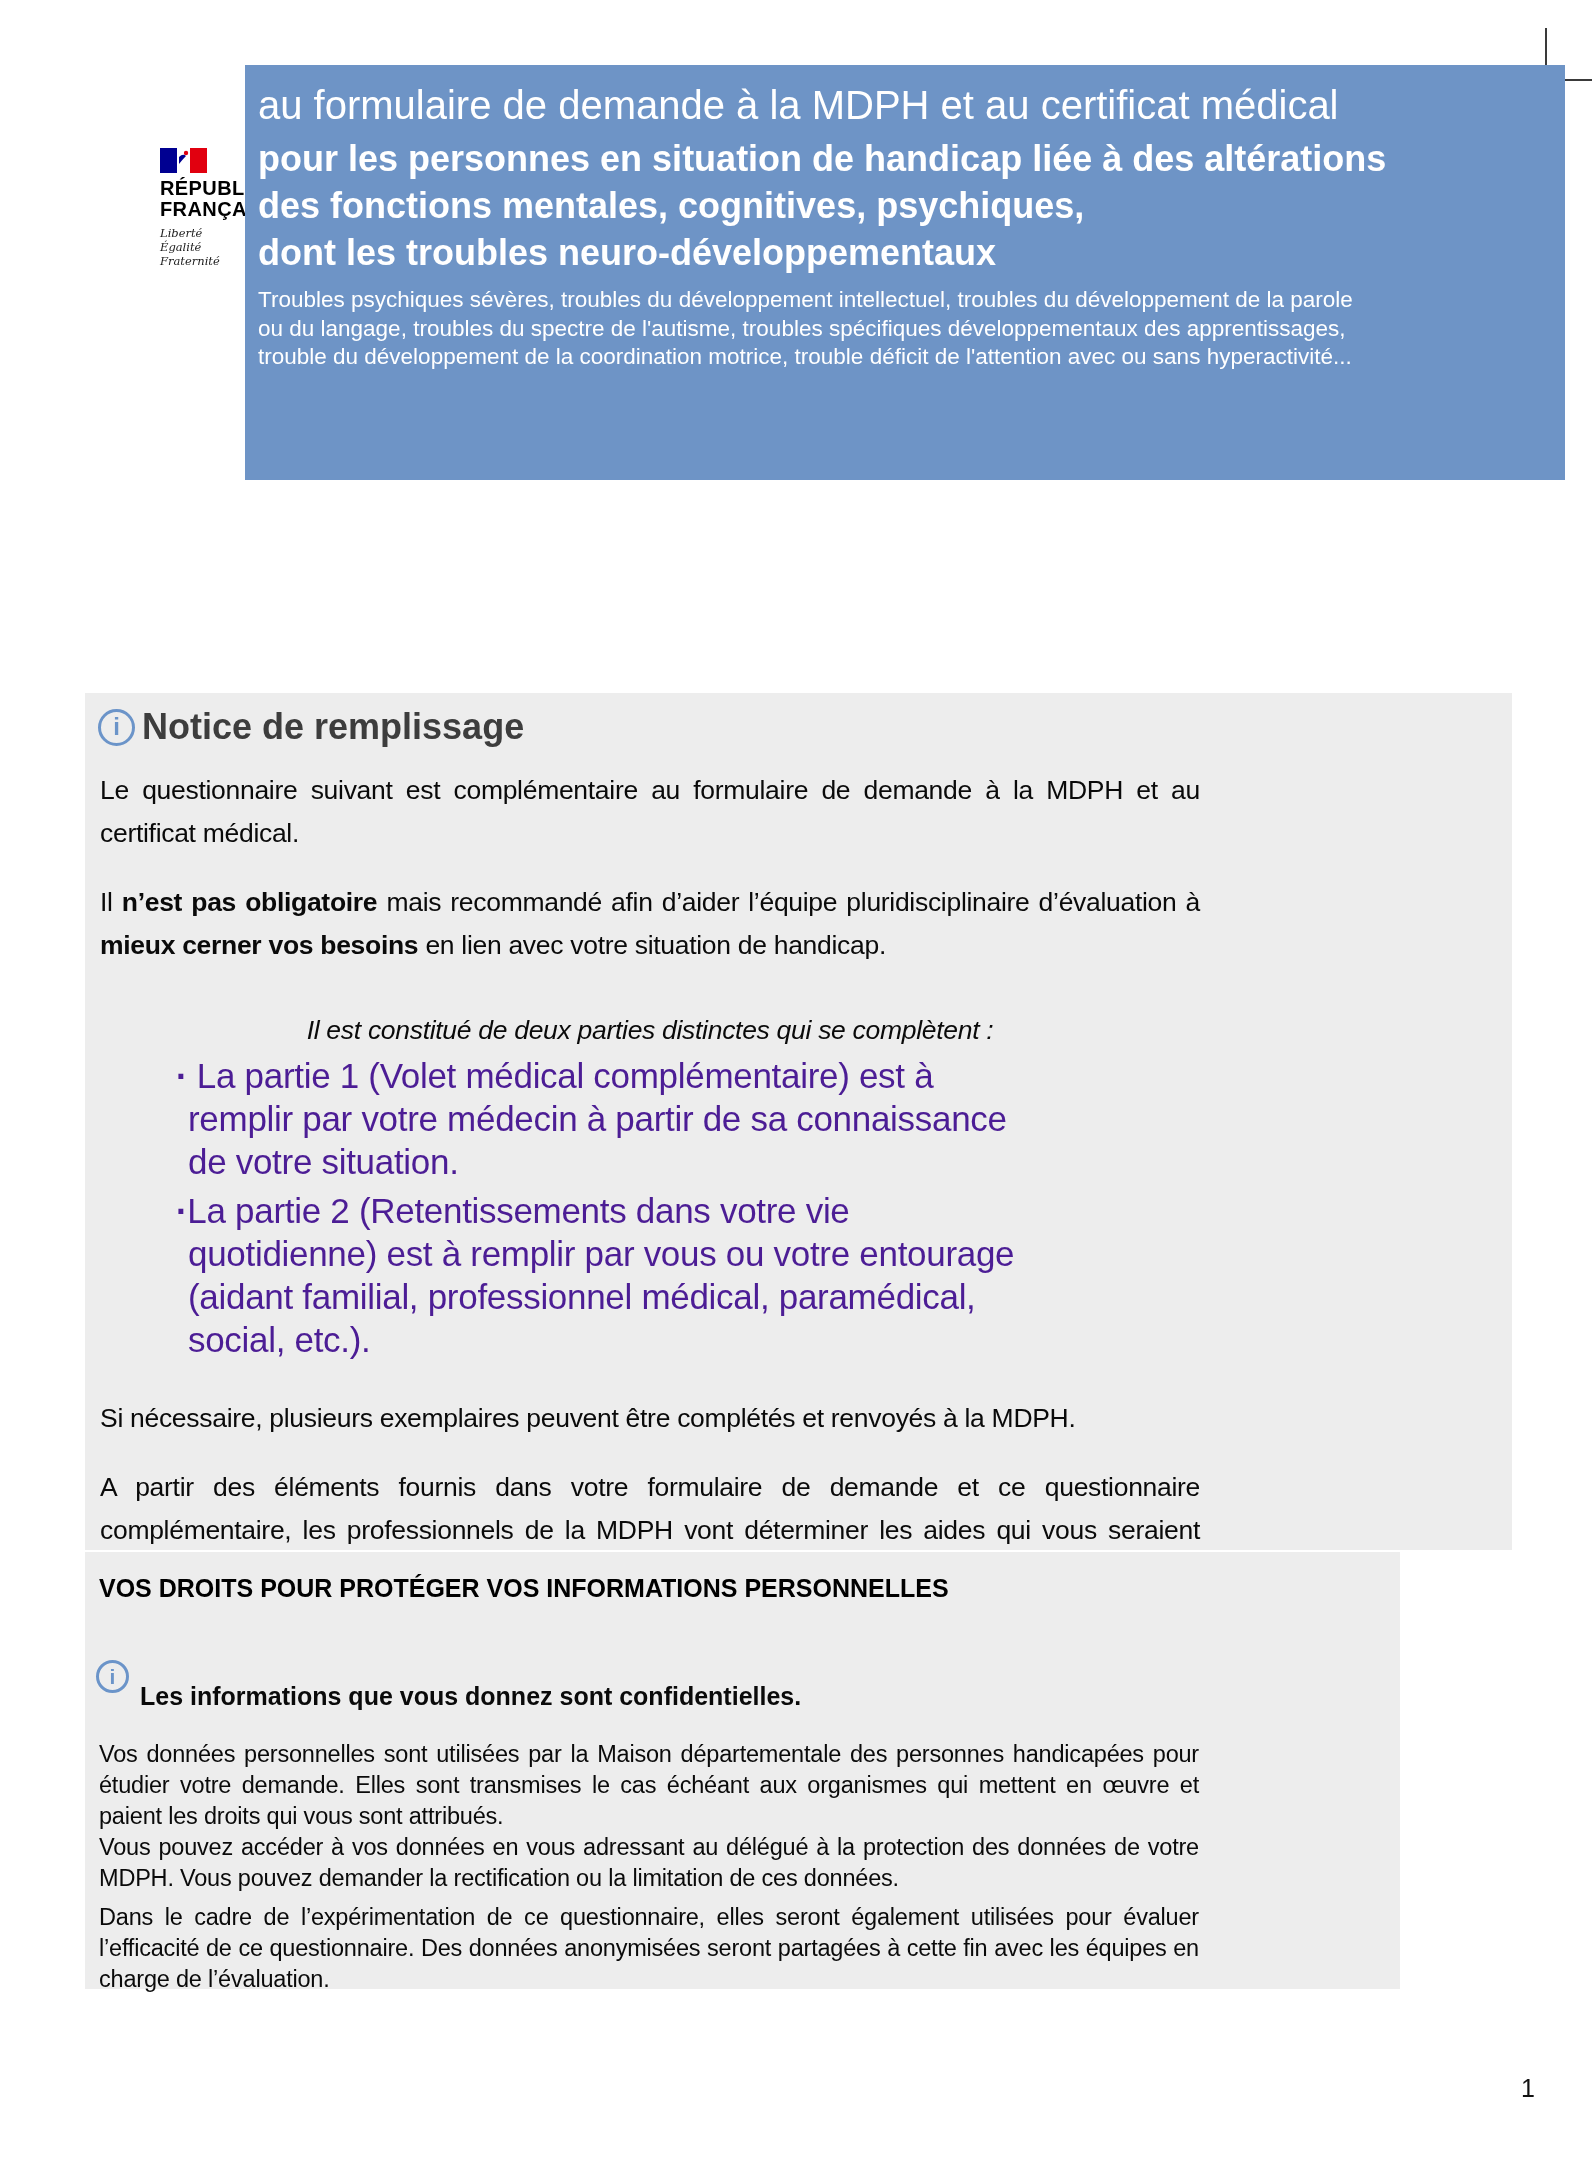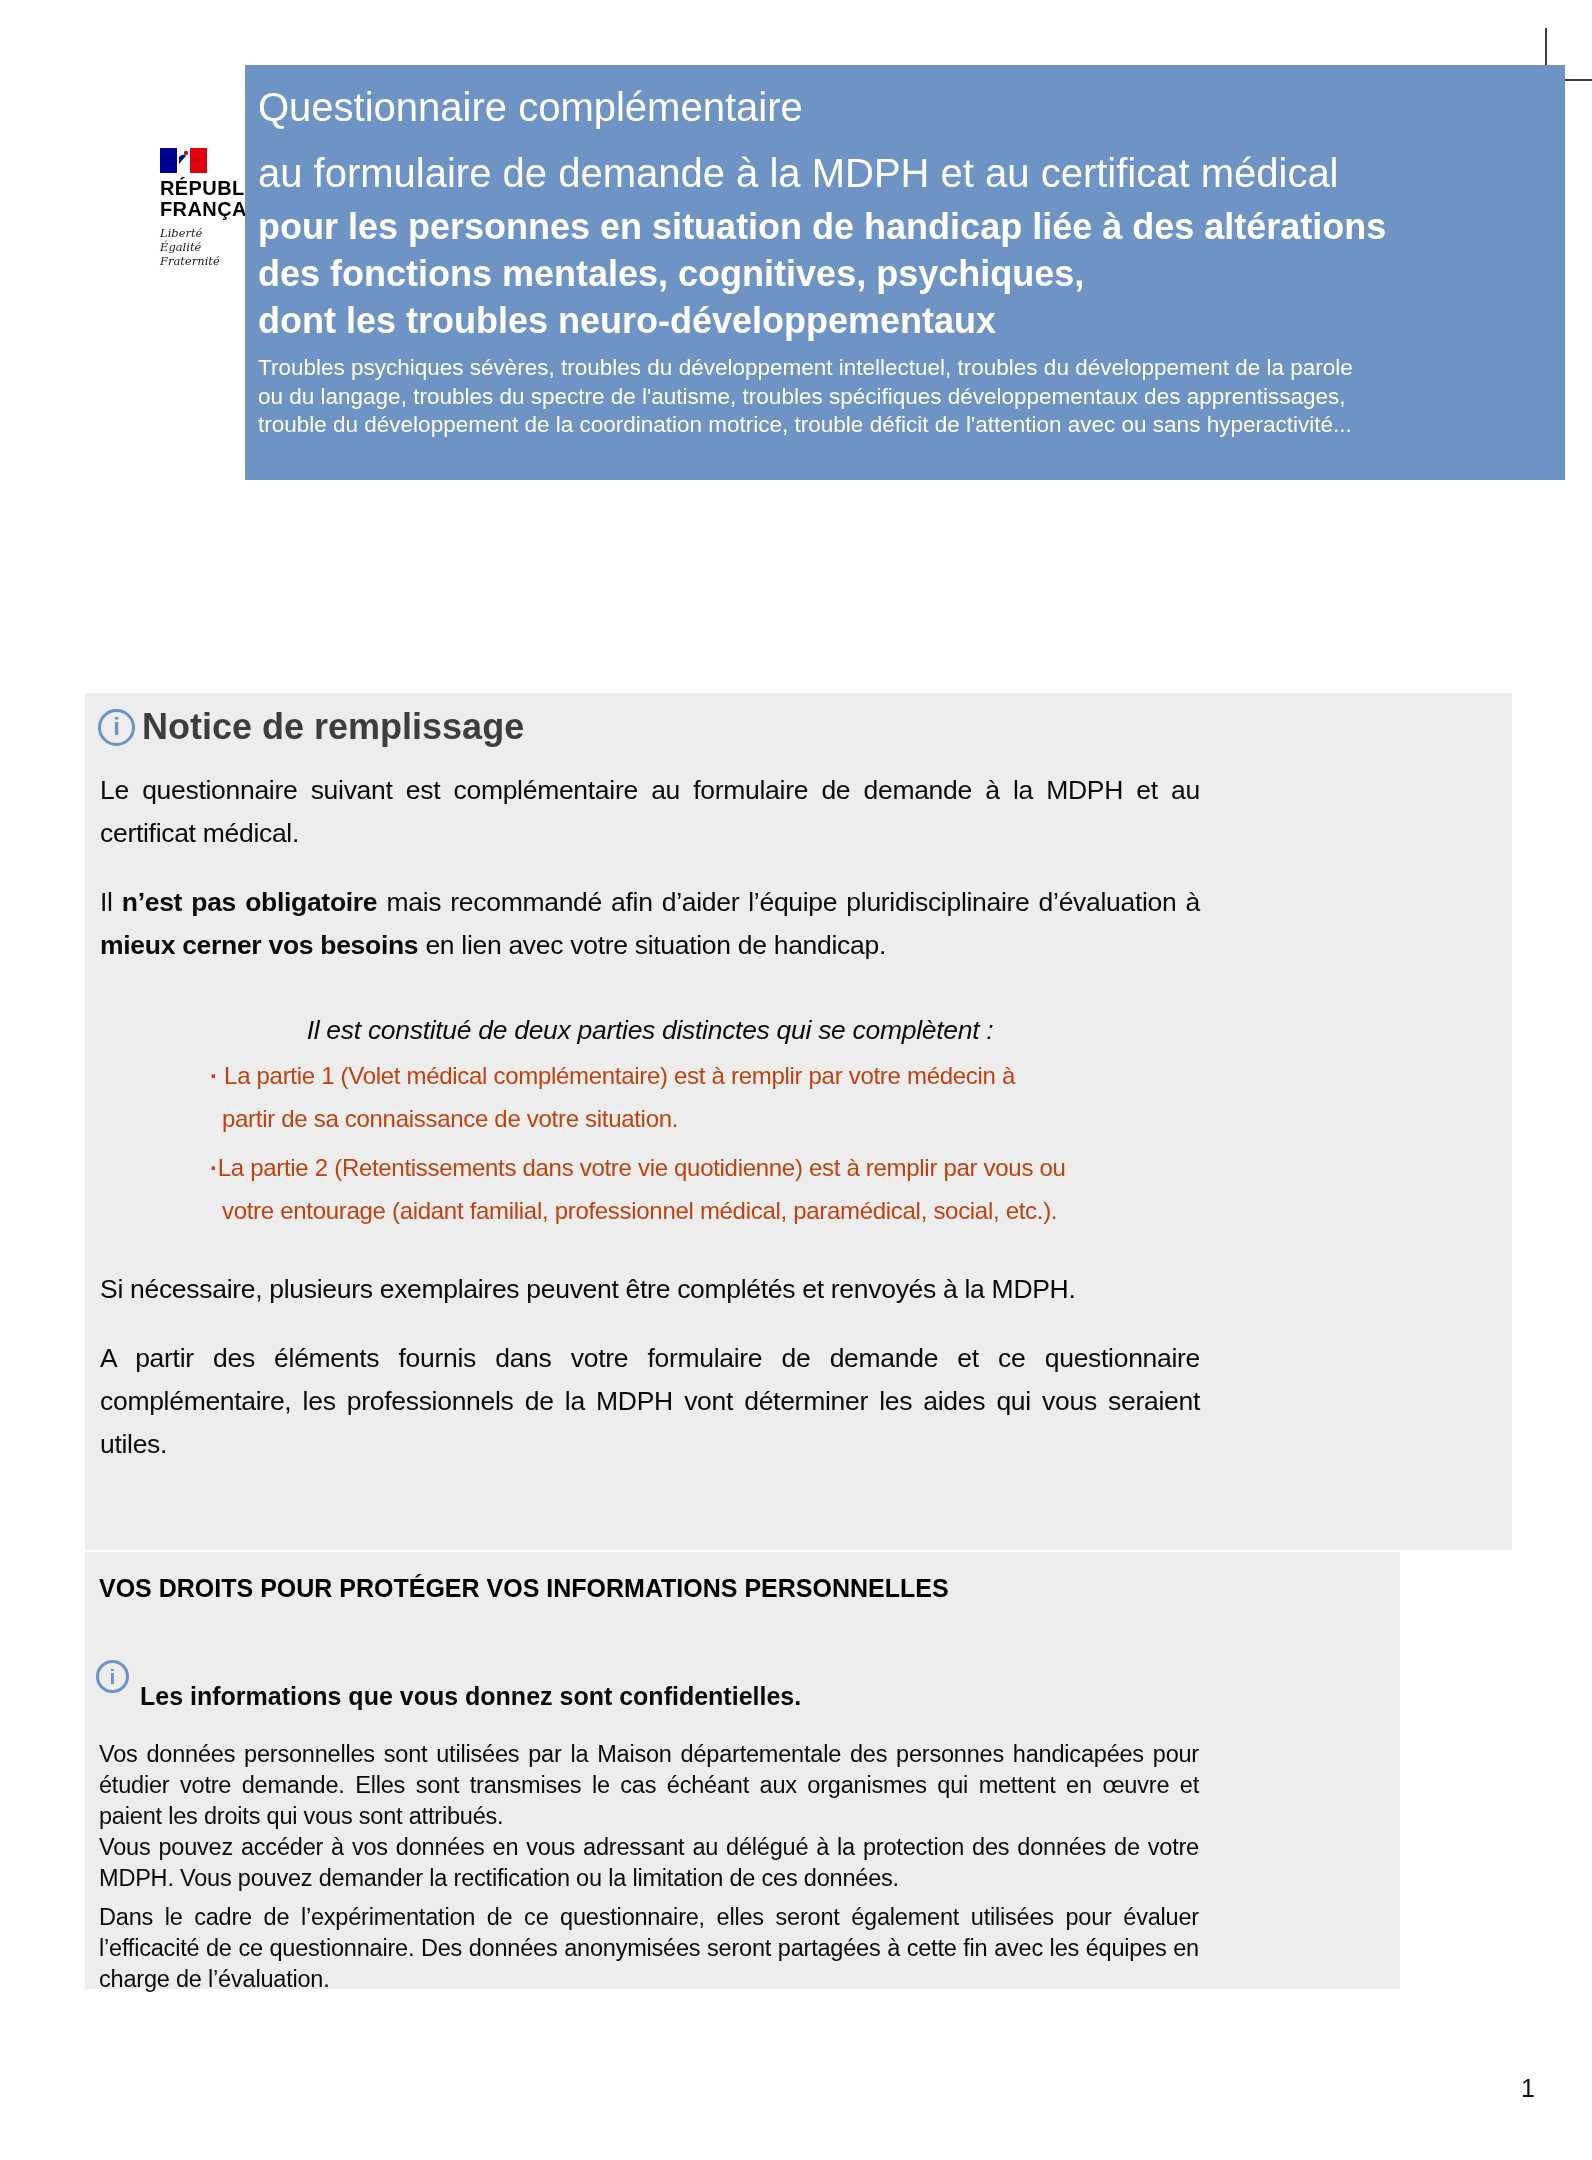--- a/index.html
+++ b/index.html
@@ -41,22 +41,22 @@
   .notice-head{display:flex;align-items:center;gap:7px;}
   .notice-title{font-size:36px;font-weight:bold;color:#3d3d3d;line-height:40px;}
 
   .box-notice p{width:1100px;margin:2px;font-size:26.5px;line-height:43px;color:#0a0a0a;
                 letter-spacing:-.3px;text-align:justify;}
   .box-notice p.nj{text-align:center;font-style:italic;}
   .mt22{margin-top:22px!important;} .mt26{margin-top:26px!important;}
   .mt42{margin-top:42px!important;} .mt36{margin-top:36px!important;}
   .mt2{margin-top:2px!important;}   .mt6{margin-top:6px!important;}
 
-  .bullet{width:850px;margin-left:112px;padding-left:12px;text-indent:-12px;
-          font-size:24px;line-height:43px;letter-spacing:-.3px;color:#c2410c;}
+  .bullet{width:850px;margin-left:78px;padding-left:12px;text-indent:-12px;
+          font-size:35px;line-height:43px;letter-spacing:-.3px;color:#4c1d95;}
   .bullet .dot{display:inline;font-weight:bold;}
 
   .box-privacy .p-title{font-size:25px;font-weight:bold;color:#000;line-height:32px;margin:4px 0 0 3px;}
   .sub-row{display:flex;align-items:center;gap:11px;margin:38px 0 0 0;}
   .sub-row .sub-label{font-size:25px;font-weight:bold;color:#0a0a0a;margin-top:40px;}
   .box-privacy p{width:1100px;margin:0 0 0 3px;font-size:23.5px;line-height:31px;
                  color:#0a0a0a;text-align:justify;letter-spacing:-.2px;}
   .mt28{margin-top:28px!important;} .mt8{margin-top:8px!important;}
 
   .pagenum{position:absolute;right:57px;bottom:57px;font-size:25px;color:#111;}
@@ -77,21 +77,20 @@
   <div class="name">RÉPUBLIQUE</div>
   <div class="name">FRANÇAISE</div>
   <div class="motto">
     <div>Liberté</div>
     <div>Égalité</div>
     <div>Fraternité</div>
   </div>
 </div>
 
 <div class="hero">
-  <h1 class="t1">Questionnaire complémentaire</h1>
   <h1 class="t2">au formulaire de demande à la MDPH et au certificat médical</h1>
   <div class="sub">pour les personnes en situation de handicap liée à des altérations</div>
   <div class="sub">des fonctions mentales, cognitives, psychiques,</div>
   <div class="sub">dont les troubles neuro-développementaux</div>
   <div class="desc">Troubles psychiques sévères, troubles du développement intellectuel, troubles du développement de la parole ou du langage, troubles du spectre de l'autisme, troubles spécifiques développementaux des apprentissages, trouble du développement de la coordination motrice, trouble déficit de l'attention avec ou sans hyperactivité...</div>
 </div>
 
 <div class="gbox box-notice">
   <div class="notice-head">
     <span class="info-icon icon-lg">

